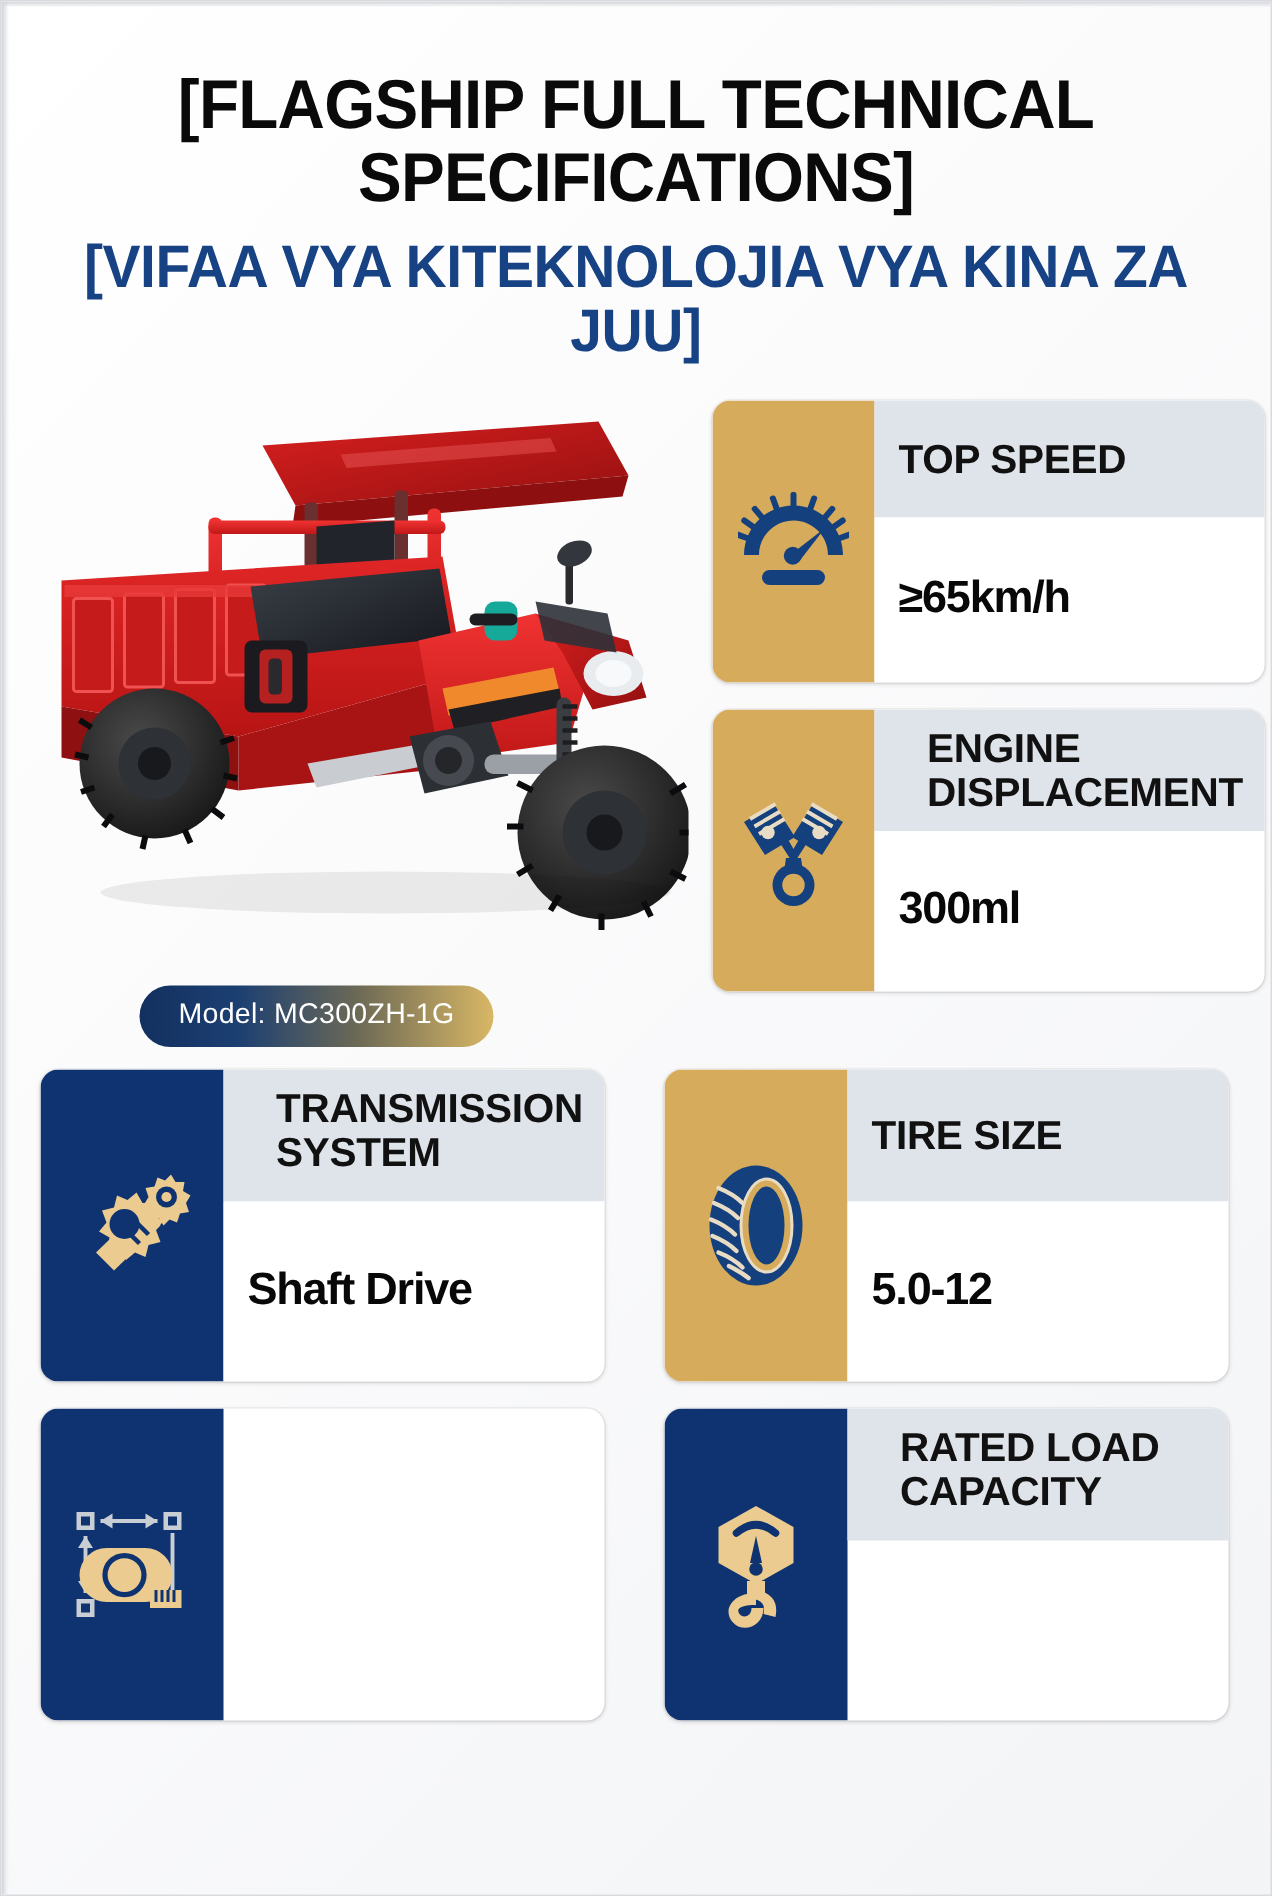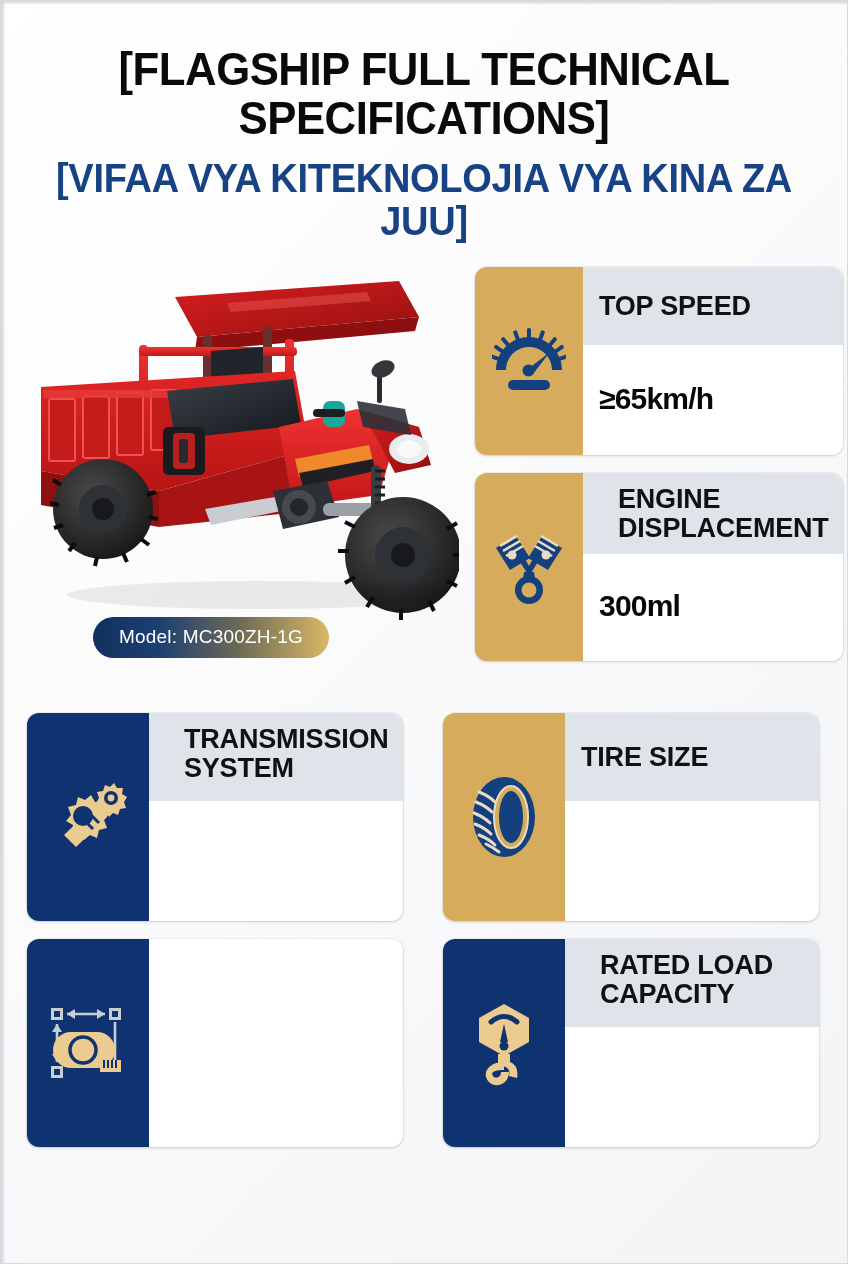--- a/index.html
+++ b/index.html
@@ -72,21 +72,21 @@
     height: 430px;
     flex: none;
   }
   .hero-stage {
     position: absolute;
     inset: 0;
   }
   .model-badge {
     position: absolute;
     left: 66px;
-    top: 358px;
+    top: 398px;
     padding: 9px 26px 10px 26px;
     border-radius: 22px;
     background: linear-gradient(to right, #12305f 0%, #1c3f72 28%, #6d6a55 62%, #d9b765 100%);
     color: #ffffff;
     font-size: 19px;
     font-weight: normal;
     letter-spacing: 0.2px;
     white-space: nowrap;
   }
 
@@ -355,20 +355,21 @@
           <circle cx="35" cy="39" r="10" fill="#0e3370"></circle>
           <circle cx="63" cy="21" r="7" fill="#0e3370"></circle>
           <circle cx="63" cy="21" r="3.4" fill="#ebcb8f"></circle>
           <g stroke="#0e3370" stroke-width="3" fill="none">
             <path d="M41 36 L51 46 M35 42 L45 52"></path>
           </g>
         </svg>
       </div>
       <div class="card-body">
         <div class="card-label two-line">TRANSMISSION SYSTEM</div>
+        <div class="card-value">Shaft Drive</div>
       </div>
     </div>
 
     <div class="card">
       <div class="card-icon gold">
         <svg width="78" height="86" viewBox="0 0 78 86">
           <ellipse cx="39" cy="43" rx="31" ry="40" fill="#15407e"></ellipse>
           <ellipse cx="46" cy="43" rx="17" ry="31" fill="#d6ac5c"></ellipse>
           <ellipse cx="46" cy="43" rx="12" ry="26" fill="#15407e"></ellipse>
           <g stroke="#e8dcc4" stroke-width="3" fill="none" stroke-linecap="round">
@@ -377,20 +378,21 @@
             <path d="M9 39 q10 4 16 10"></path>
             <path d="M10 50 q10 4 16 10"></path>
             <path d="M14 61 q10 4 16 10"></path>
             <path d="M21 70 q8 4 13 8"></path>
           </g>
           <ellipse cx="46" cy="43" rx="17" ry="31" fill="none" stroke="#e8dcc4" stroke-width="2"></ellipse>
         </svg>
       </div>
       <div class="card-body">
         <div class="card-label">TIRE SIZE</div>
+        <div class="card-value">5.0-12</div>
       </div>
     </div>
 
     <div class="card">
       <div class="card-icon navy">
         <svg width="86" height="82" viewBox="0 0 86 82">
           <g fill="#c9cdd4">
             <rect x="6" y="6" width="12" height="12"></rect>
             <rect x="64" y="6" width="12" height="12"></rect>
             <rect x="6" y="64" width="12" height="12"></rect>

